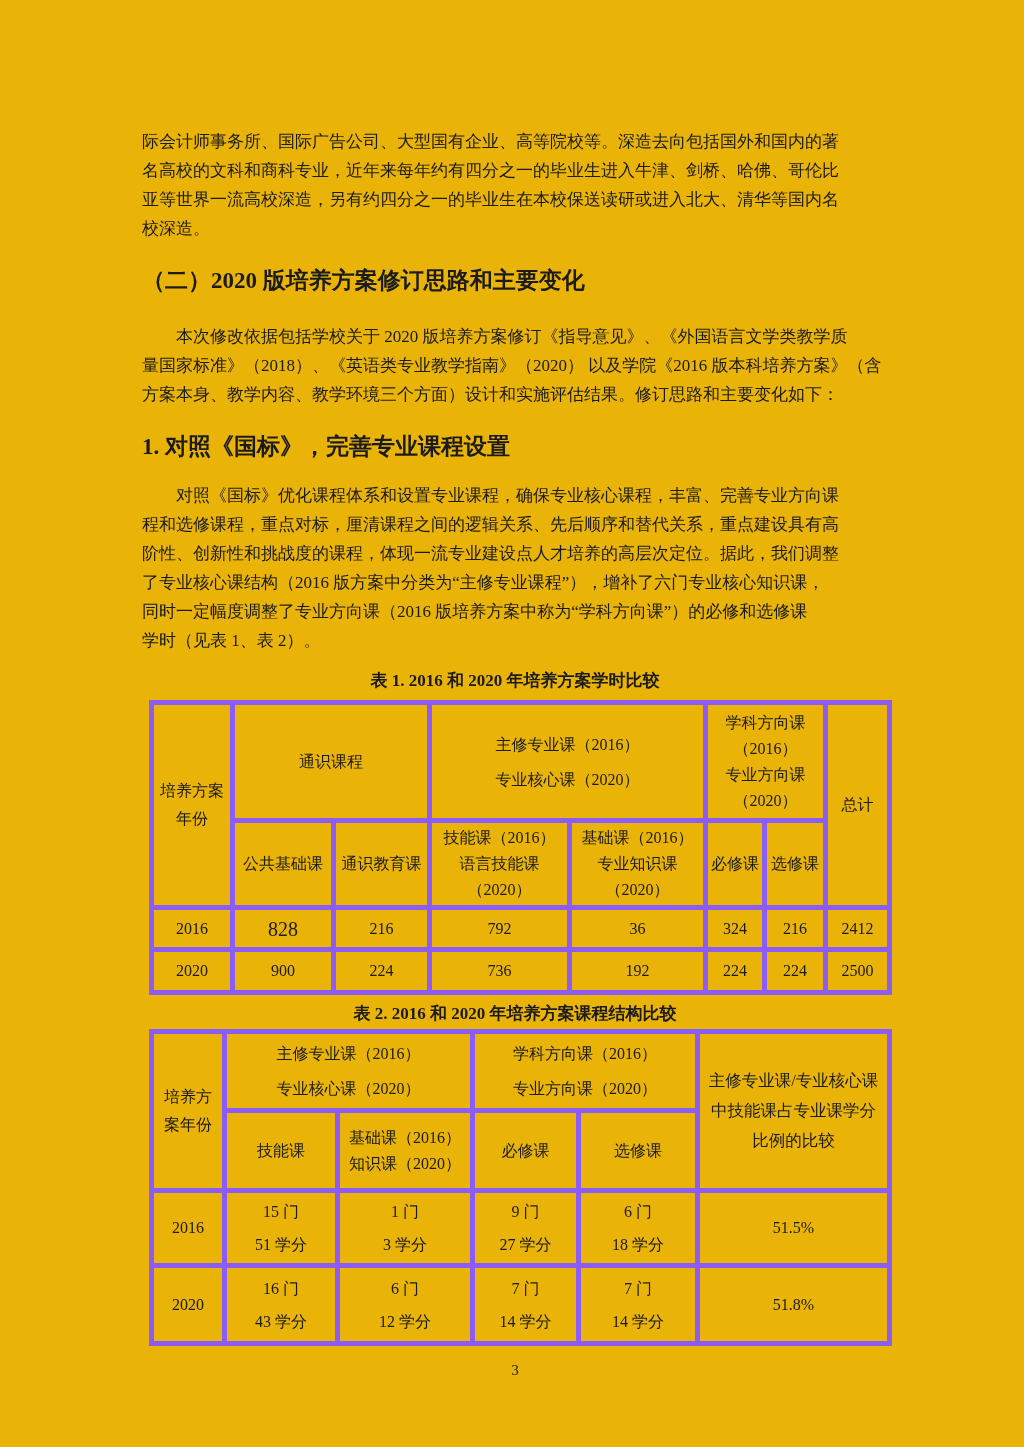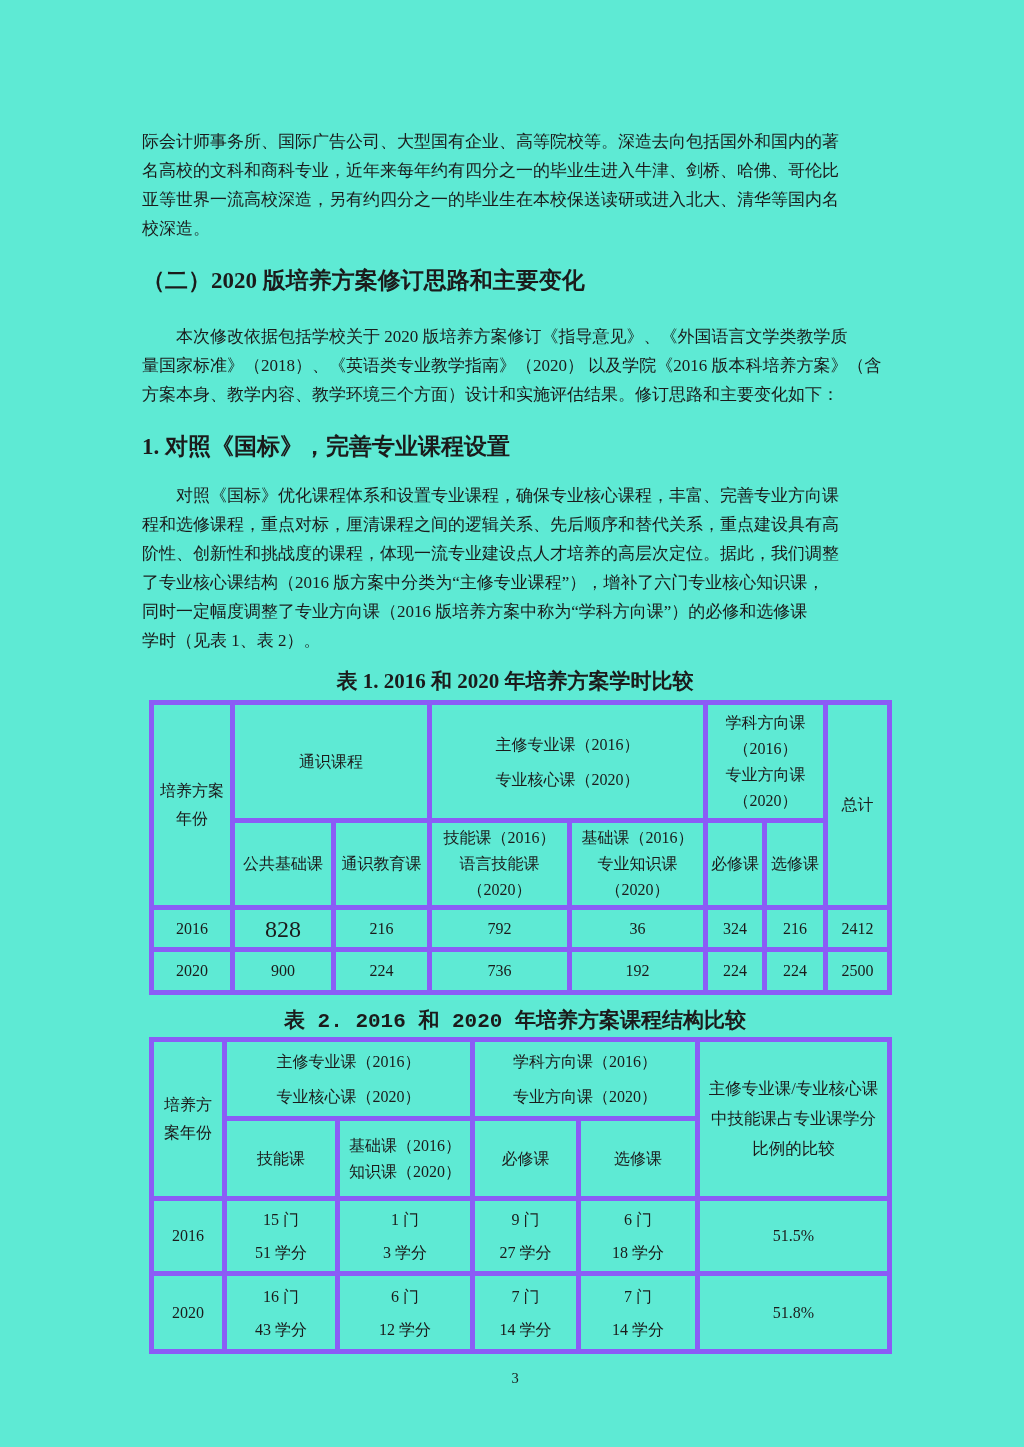--- a/index.html
+++ b/index.html
@@ -1,21 +1,21 @@
 <!DOCTYPE html>
 <html><head>
 <meta charset="utf-8">
 <style>
   * { margin: 0; padding: 0; box-sizing: border-box; }
   html, body { background: #ffffff; }
   .page {
     position: relative;
     width: 1024px;
     height: 1447px;
-    background: #5eead4;
+    background: #eab308;
     padding: 127px 136px 0 142px;
     font-family: "Liberation Serif", "DejaVu Serif", serif;
     color: #1b1b1b;
     overflow: hidden;
   }
   .para {
     font-size: 17px;
     line-height: 29px;
     white-space: pre-line;
     text-align: justify;
@@ -25,28 +25,28 @@
     font-size: 23px;
     font-weight: bold;
     line-height: 26px;
     white-space: pre-line;
   }
   #h-section { margin-top: 25px; }
   #p-basis   { margin-top: 28px; }
   #h-sub     { margin-top: 25px; }
   #p-guobiao { margin-top: 21px; }
   .tcaption {
-    font-size: 21px;
+    font-size: 17px;
     font-weight: bold;
     text-align: center;
     line-height: 26px;
     margin-top: 13px;
     white-space: pre-line;
   }
-  #caption-2 { margin-top: 14px; font-family: Liberation Mono, monospace; }
+  #caption-2 { margin-top: 6px; }
   table {
     border-collapse: collapse;
     table-layout: fixed;
     width: 738px;
     margin-left: 7px;
   }
   #table-1 { margin-top: 6px; }
   #table-2 { margin-top: 2px; }
   th, td {
     border: 5px solid #8b5cf6;
@@ -65,21 +65,21 @@
   .t2r1 { height: 74px; }
   .t2r2 { height: 80px; }
   .t2r3 { height: 74px; }
   .t2r4 { height: 78px; }
   .lh-group  { line-height: 35px; }  
   .lh-4line  { line-height: 26px; }  
   .lh-3line  { line-height: 26px; }  
   .lh-2line  { line-height: 28px; }  
   .lh-ratio  { line-height: 30px; font-size: 16.5px; }
   .lh-data2  { line-height: 33px; }  
-  .big-num   { font-size: 24px; }
+  .big-num   { font-size: 20px; }
   .pageno {
     text-align: center;
     font-size: 14.5px;
     margin-top: 16px;
   }
 </style>
 </head>
 <body>
 
 <div class="page">

